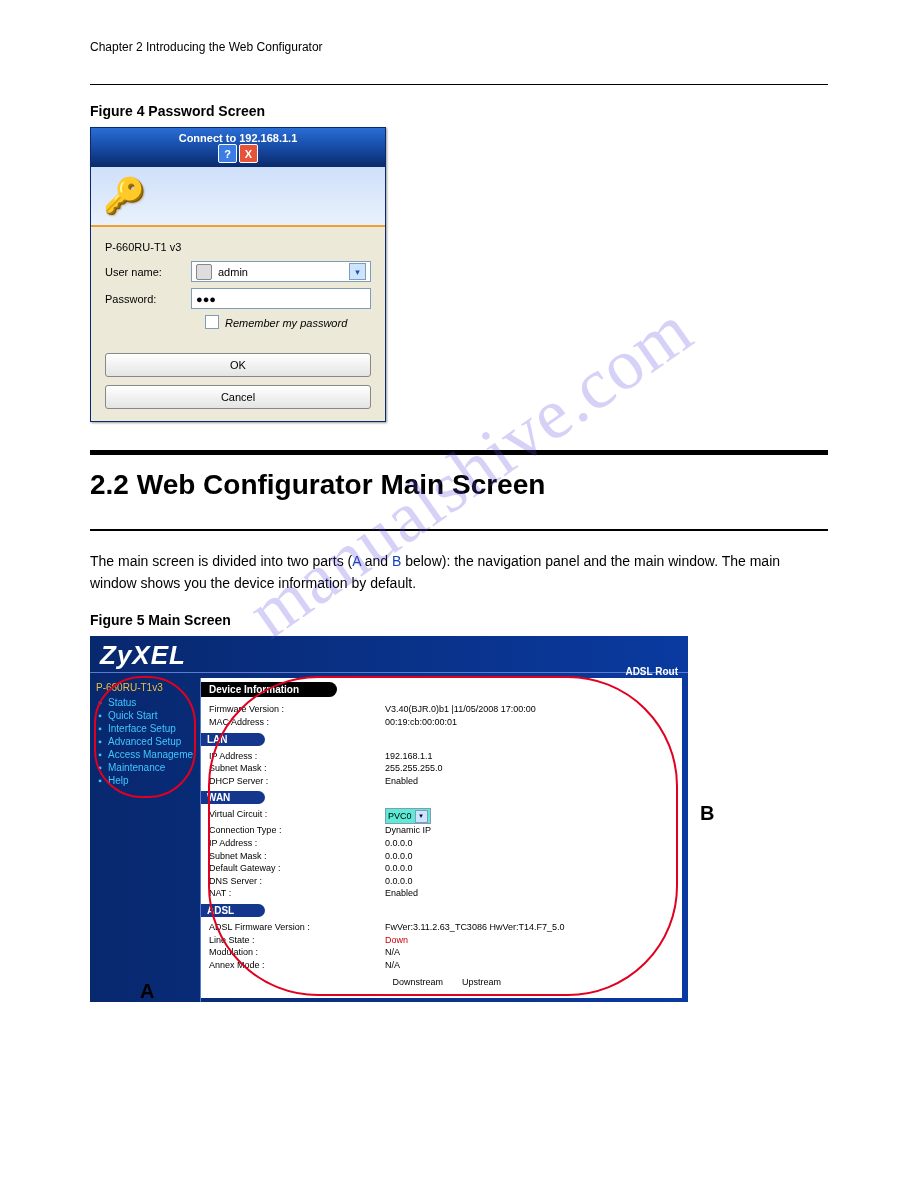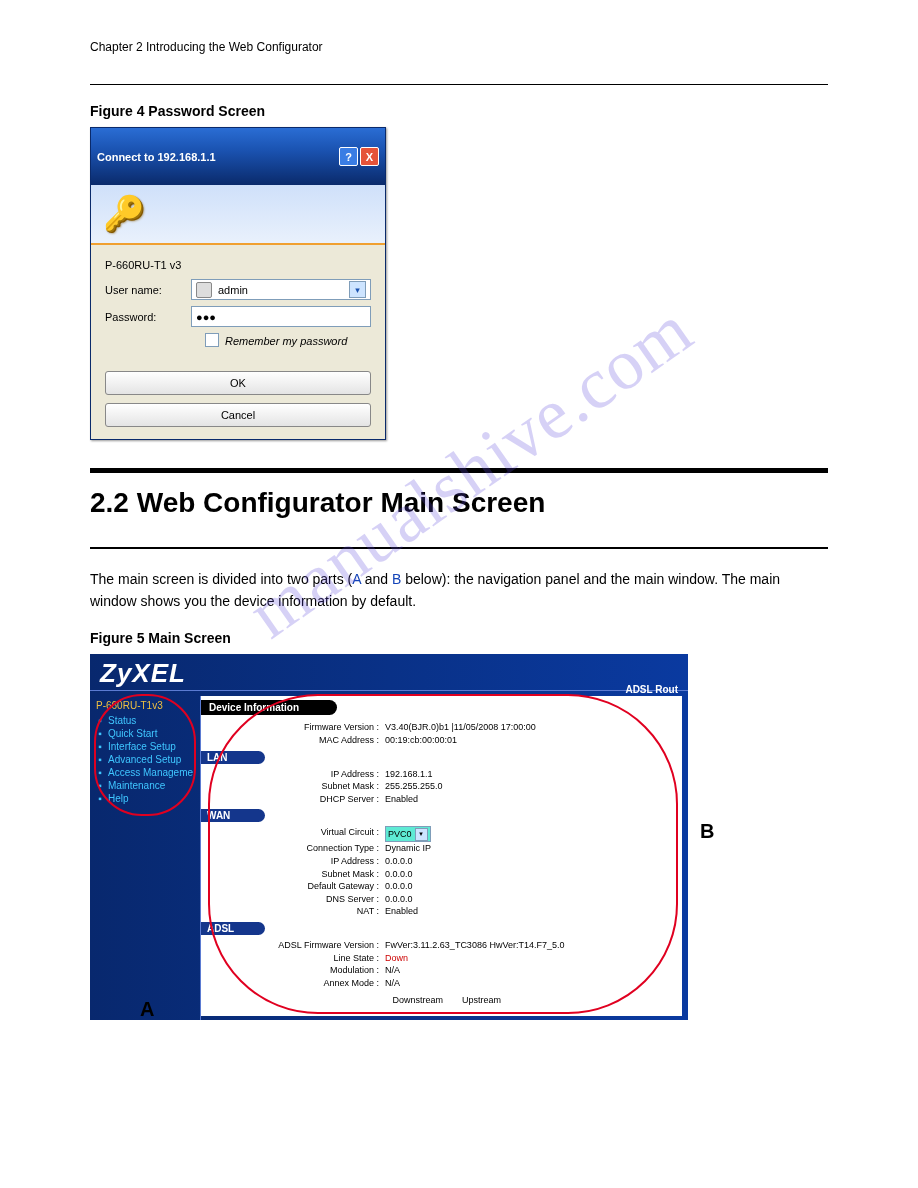--- a/index.html
+++ b/index.html
@@ -18,23 +18,23 @@
   h1.section-title { font-size: 28px; font-weight: bold; margin: 14px 0 10px 0; }
   p.body-text { font-size: 14px; line-height: 1.55; margin: 10px 0; }
   .figcap { font-weight: bold; font-size: 14px; margin: 18px 0 8px 0; }
 
   
   .dlg {
     width: 294px; border: 1px solid #0a2a6b; background:#ece9d8; font-size:11px;
     box-shadow: 1px 1px 2px rgba(0,0,0,0.4);
   }
   .dlg-title {
-    display:flex; align-items:center; justify-content:space-between;
+    display:flex; align-items:center; 
     background: linear-gradient(to bottom,#2a6dd4,#1a52b0 40%,#0a2a6b);
-    color:#fff; padding:19px 6px; font-weight:bold;
+    color:#fff; padding:4px 6px; font-weight:bold;flex-direction:column;
   }
   .dlg-title .btns { display:flex; gap:2px;}
   .tbtn {
     width:17px;height:17px;display:flex;align-items:center;justify-content:center;
     border:1px solid #fff;border-radius:2px;font-weight:bold;font-size:11px;text-align:center;
   }
   .tbtn.help{background:#3a7de4;}
   .tbtn.close{background:#e55339;}
   .dlg-banner {
     height:58px; background:linear-gradient(to bottom,#cfe0fa,#e9f1fc);
@@ -67,21 +67,21 @@
   .r-hr{height:5px;border-top:1px solid #5b7bd2;}
   .r-body{display:flex;height:326px;}
   .r-nav{width:104px;padding:4px 0 4px 6px;border-right:1px solid #5b7bd2;}
   .r-nav-title{font-size:10px;color:#f0c040;margin-bottom:4px;}
   .r-nav-item{display:flex;align-items:center;gap:4px;font-size:10px;color:#3fc6ff;margin:2px 0;cursor:pointer;}
   .r-nav-item .sq{width:8px;height:8px;color:#3fc6ff;display:inline-block;text-align:center;line-height:8px;font-size:10px;}
   .r-main{flex:1;background:#fff;color:#000;margin:0 6px 6px 0;padding:4px 8px 8px 8px;position:relative;overflow:hidden;}
   .r-sec-title{background:#000000;color:#fff;font-weight:bold;font-size:10px;padding:2px 8px;margin:0 -8px 6px -8px;border-radius:0 10px 10px 0;width:120px;}
   .r-cat{background:#14368c;color:#fff;font-size:10px;font-weight:bold;padding:1px 6px;margin:4px 0 4px -8px;border-radius:0 8px 8px 0;width:52px;}
   .kv{display:flex;font-size:9px;line-height:1.4;}
-  .kv .k{width:170px;text-align:right;padding-right:6px;color:#000;}
+  .kv .k{width:170px;padding-right:6px;color:#000;}
   .kv .v{flex:1;color:#000;}
   .r-sel{height:14px;border:1px solid #7f9db9;background:#5eead4;font-size:9px;padding:0 2px;display:inline-flex;align-items:center;gap:3px;}
   .r-sel .dd{width:11px;height:11px;border:1px solid #7f9db9;background:#cde4ff;display:flex;align-items:center;justify-content:center;font-size:7px;}
   .r-hdrcols{display:flex;font-size:9px;margin-top:6px;}
   .r-hdrcols .k{width:170px;text-align:right;padding-right:6px;}
   .r-hdrcols .c{width:58px;text-align:right;}
   .outline-red{position:absolute;border:2px solid #e00020;border-radius:50px;pointer-events:none;}
   .outline-nav{left:4px;top:40px;width:98px;height:118px;border-radius:48px;}
   .outline-main{left:118px;top:40px;width:466px;height:316px;border-radius:110px;}
   .blue-link{color:#1444b8;}

